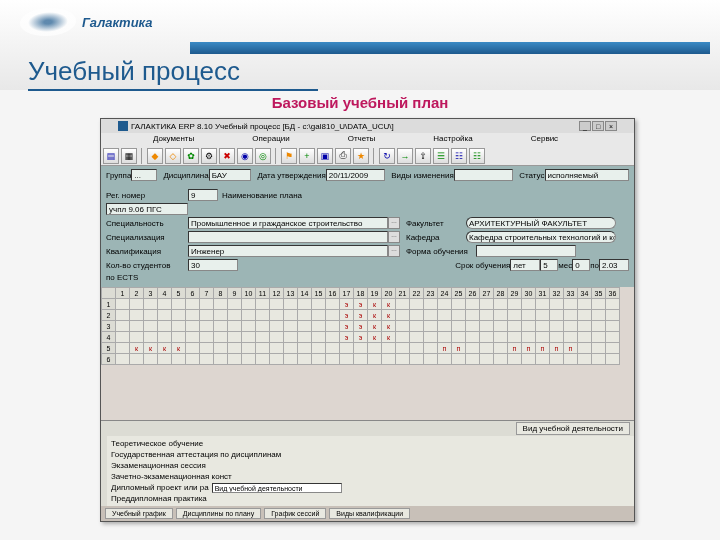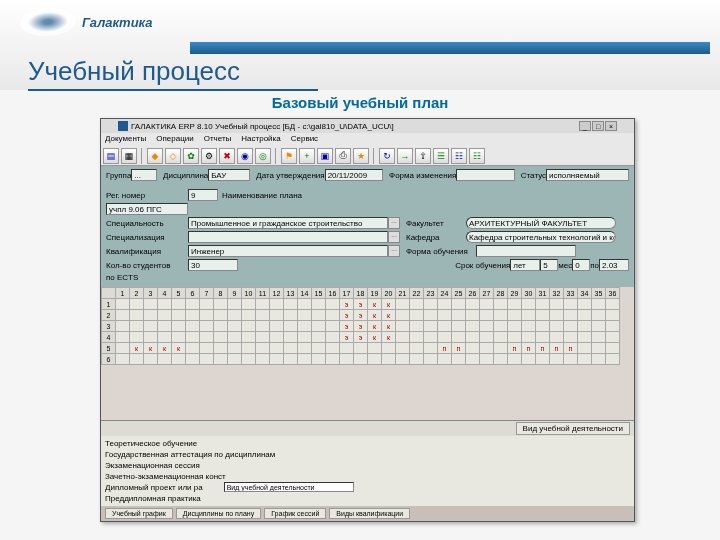--- a/index.html
+++ b/index.html
@@ -33,21 +33,21 @@
   .logo-text { font-size: 13px; font-weight: bold; font-style: italic; color: #1e5a8e; }
   .blue-bar { position: absolute; top: 42px; left: 190px; width: 520px; height: 12px; background: linear-gradient(to bottom,#3a8ac5,#1e5a8e); }
   .title {
     position: absolute;
     top: 56px; left: 28px;
     font-size: 26px; color: #1e5a8e;
     border-bottom: 2px solid #1e5a8e;
     padding-bottom: 2px;
     width: 290px;
   }
-  .subtitle { position: absolute; top: 94px; left: 0; width: 720px; text-align: center; font-size: 15px; font-weight: bold; color: #0369a1; }
+  .subtitle { position: absolute; top: 94px; left: 0; width: 720px; text-align: center; font-size: 15px; font-weight: bold; color: #be185d; }
 
   .app-window {
     position: absolute;
     top: 118px; left: 100px;
     width: 535px; height: 404px;
     background: #b5c8c8;
     border: 1px solid #555;
     box-shadow: 2px 2px 4px rgba(0,0,0,0.3);
     display: flex; flex-direction: column;
     font-size: 8px;
@@ -57,21 +57,21 @@
     color: #000;
     display: flex; align-items: center;
     padding: 1px 17px;
     height: 14px;
     font-size: 8px;
   }
   .titlebar .ticon { width: 10px; height: 10px; background: #1e5a8e; margin-right: 3px; }
   .win-controls { margin-left: auto; display: flex; gap: 1px; }
   .win-controls span { width: 12px; height: 10px; background: #ccc; border: 1px solid #888; display: flex; align-items: center; justify-content: center; font-size: 7px; cursor: pointer; }
   .menubar { background: #e8e8e8; padding: 1px 4px; font-size: 8px; height: 13px; display: flex; gap: 10px; }
-  .menubar span { cursor: pointer; }
+  .menubar span { cursor: pointer; margin-left: 48px; }
   .toolbar { background: #e8e8e8; padding: 2px; display: flex; gap: 2px; height: 20px; align-items: center; border-bottom: 1px solid #999; }
   .tbtn { width: 16px; height: 16px; border: 1px solid #999; background: linear-gradient(#fff,#ddd); cursor: pointer; display: flex; align-items: center; justify-content: center; font-size: 9px; }
   .tbtn.red { color: #c00; }
   .tbtn.green { color: #080; }
   .tbtn.blue { color: #00a; }
   .tbtn.orange { color: #e80; }
   .tsep { width: 2px; height: 16px; border-left: 1px solid #999; margin: 0 2px; }
 
   .form-area { background: #9cb5b5; padding: 3px 5px; }
   .form-row { display: flex; gap: 0; margin-bottom: 2px; align-items: center; }
@@ -88,23 +88,23 @@
   .grid-area { flex: 1; background: #ddd6d0; overflow: auto; }
   .grid { border-collapse: collapse; font-size: 7px; }
   .grid th, .grid td { border: 1px solid #aaa; background: #e8e8e0; width: 14px; height: 11px; text-align: center; }
   .grid th { background: #dcdcd4; font-weight: normal; }
   .grid td.rown { background: #dcdcd4; width: 14px; }
   .grid td.mark { color: #a00; }
 
   .lower-panel { background: #dcdcd4; border-top: 1px solid #888; }
   .lower-head { display: flex; justify-content: flex-end; padding: 1px 4px; }
   .low-btn { background: #e8e8e0; border: 1px solid #999; padding: 1px 6px; font-size: 8px; cursor: pointer; }
-  .list-area { background: #e8e8e0; padding: 2px 4px; font-size: 8px; }
+  .list-area { background: #e8e8e0; padding: 2px 4px; font-size: 8px; margin-left: 6px; }
   .list-area div { line-height: 11px; }
-  .list-area .sel { display: flex; align-items: flex-start; gap: 21px; }
+  .list-area .sel { display: flex; align-items: flex-end; gap: 3px; }
   .list-area .inline-inp { background: #fff; border: 1px inset #888; height: 10px; width: 130px; font-size: 7px; padding: 0 2px; }
 
   .tabbar { display: flex; gap: 3px; padding: 2px 4px; background: #c8c0b8; }
   .tab { background: #e8e8e0; border: 1px solid #999; padding: 1px 6px; font-size: 7px; cursor: pointer; }
 
   .diag-stripes {
     position: absolute; top: 0; left: 0; width: 220px; height: 60px;
     background: repeating-linear-gradient(125deg, rgba(30,90,142,0.05) 0 6px, transparent 6px 12px);
     pointer-events: none;
   }
@@ -169,21 +169,21 @@
   </div>
 
   <div class="form-area">
     <div class="form-row">
       <span class="lbl">Группа</span>
       <div class="inp w30">...</div>
       <span class="lbl" style="margin-left:6px">Дисциплина</span>
       <div class="inp w50">БАУ</div>
       <span class="lbl" style="margin-left:6px">Дата утверждения</span>
       <div class="inp w70">20/11/2009</div>
-      <span class="lbl" style="margin-left:6px">Форма изменения</span>
+      <span class="lbl" style="margin-left:6px">Виды изменения</span>
       <div class="inp w70"></div>
       <span class="lbl" style="margin-left:6px">Статус</span>
       <div class="inp w100">исполняемый</div>
     </div>
   </div>
 
   <div class="form-area">
     <div class="form-row">
       <span class="lbl" style="width:82px">Рег. номер</span>
       <div class="inp w30">9</div>

